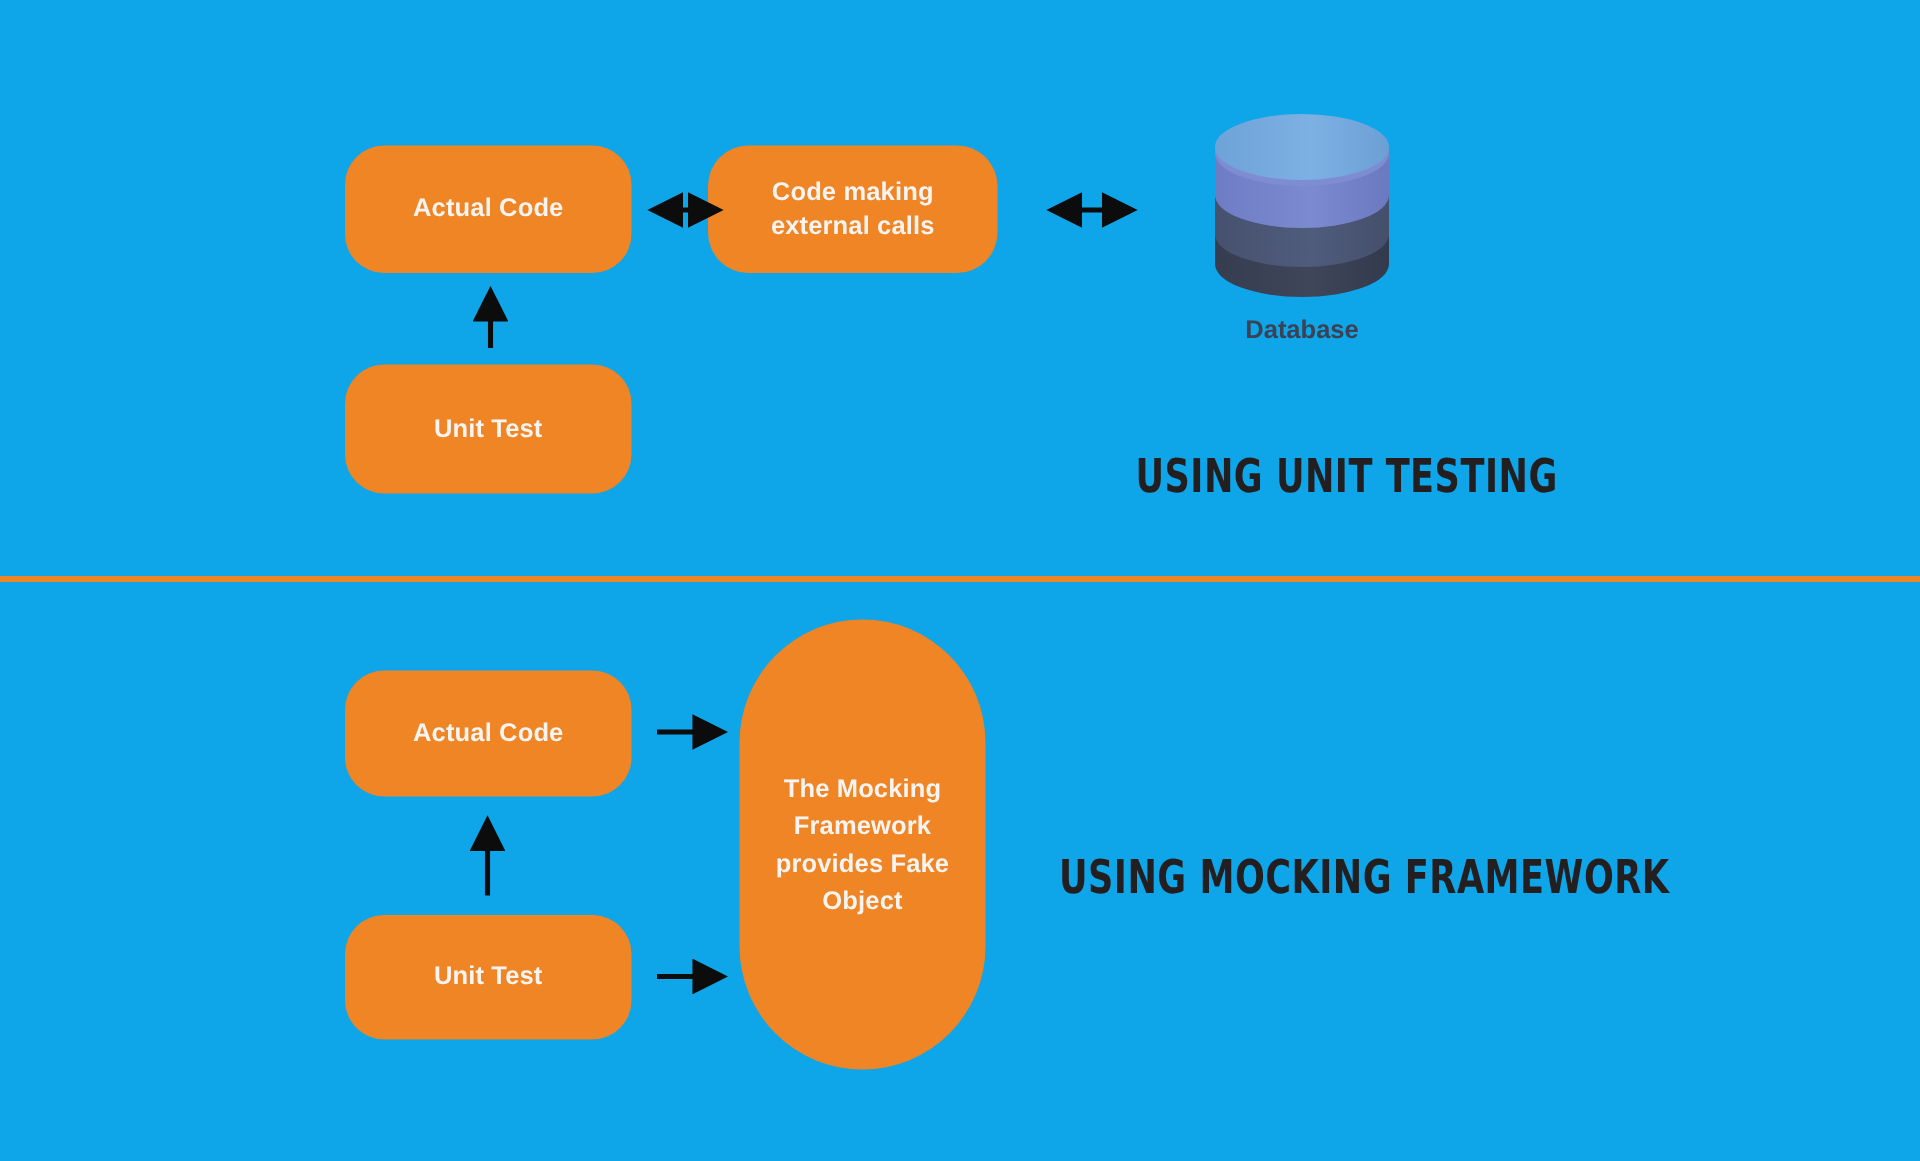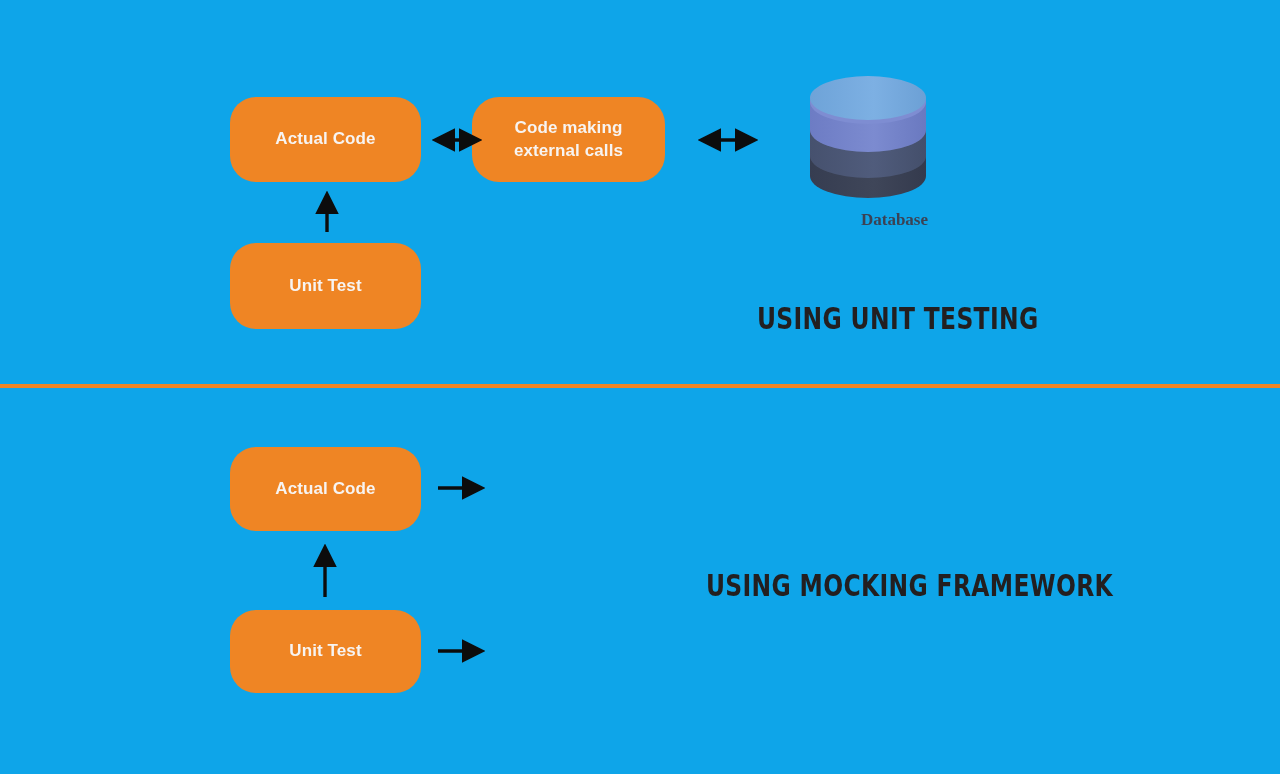--- a/index.html
+++ b/index.html
@@ -79,25 +79,24 @@
   }
 
   
   .db-wrap {
     position: absolute;
   }
   .db-caption {
     position: absolute;
     left: 0;
     width: 100%;
-    text-align: right;
+    text-align: center;
     color: #3b4254;
     font-weight: bold;
     font-size: 17px;
-    font-family: Liberation Serif, serif;
   }
 
   
   .arrow-layer {
     position: absolute;
     left: 0;
     top: 0;
     width: 1280px;
     height: 774px;
     pointer-events: none;
@@ -165,20 +164,26 @@
   <div class="divider" style="top:384px;"></div>
 
   <div class="node" style="left:230px; top:447px; width:191px; height:84px;">
     <span class="node-label">Actual Code</span>
   </div>
 
   <div class="node" style="left:230px; top:610px; width:191px; height:83px;">
     <span class="node-label">Unit Test</span>
   </div>
 
+  <div class="mock-pill" style="left:493px; top:413px; width:164px; height:300px;">
+    <span class="node-label">The Mocking
+Framework
+provides Fake
+Object</span>
+  </div>
 
   <div class="section-title" style="left:706px; top:567px;">USING MOCKING FRAMEWORK</div>
 
   <svg class="arrow-layer" viewBox="0 0 1280 774">
     <defs>
       <marker id="headR" markerWidth="7" markerHeight="7" refX="5.4" refY="3.5" orient="auto" markerUnits="strokeWidth">
         <path d="M0,0 L7,3.5 L0,7 Z" fill="#0c0c0c"></path>
       </marker>
       <marker id="headL" markerWidth="7" markerHeight="7" refX="1.6" refY="3.5" orient="auto" markerUnits="strokeWidth">
         <path d="M7,0 L0,3.5 L7,7 Z" fill="#0c0c0c"></path>

